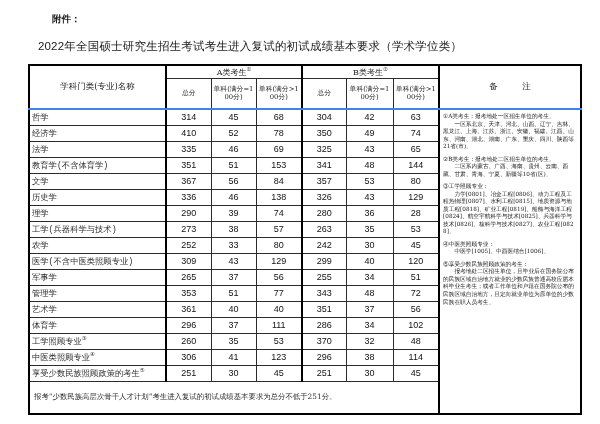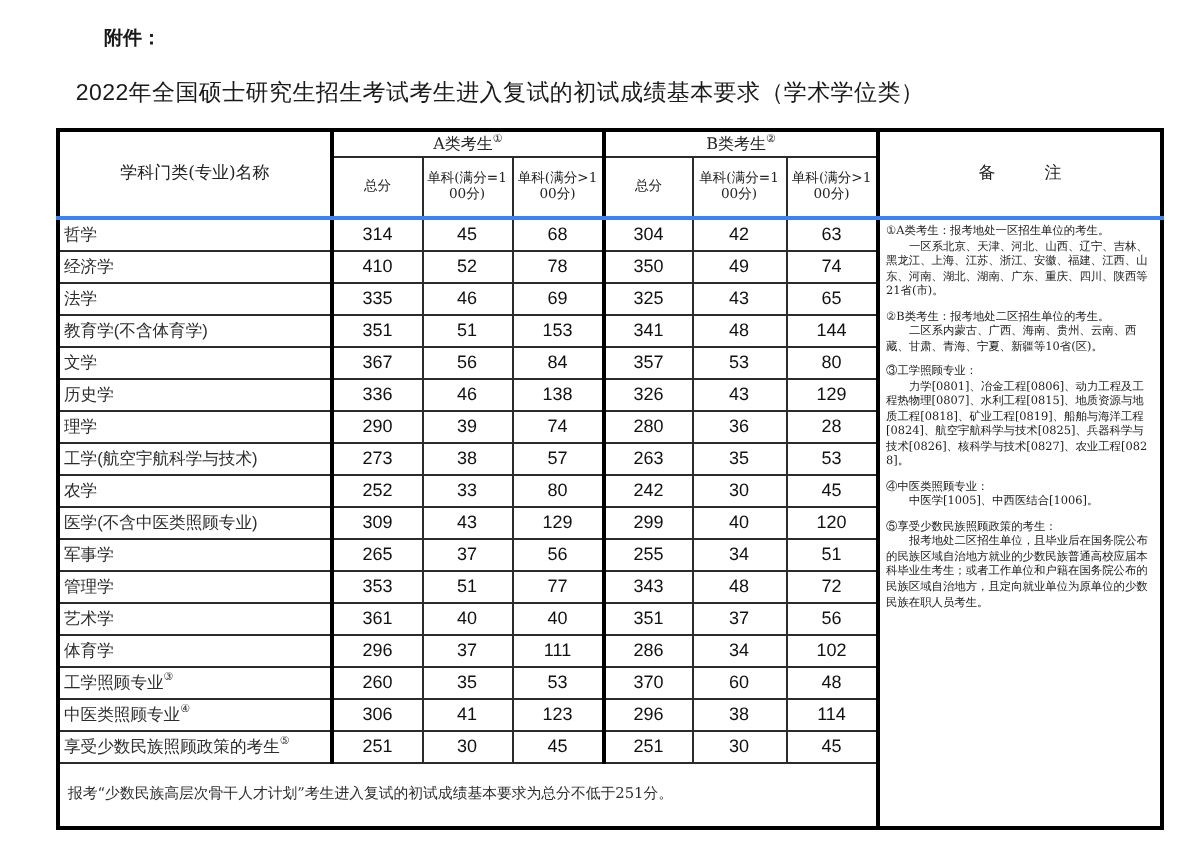--- a/index.html
+++ b/index.html
@@ -32,21 +32,21 @@
   .hdr-sub{
     font-family:"DejaVu Serif",serif;font-size:6.8px;line-height:1.2;color:#222;
     word-break:break-all;padding:0 1px;
   }
   .remarks-hdr{
     font-family:Liberation Sans, sans-serif;font-size:8.5px;color:#222;letter-spacing:8px;text-indent:8px;
   }
   .hdr-bottom{border-bottom:2px solid #3b82f6;}
   .thick-left{border-left:2px solid #000;}
   .label-cell{
-    font-family:Liberation Sans, sans-serif;font-size:8.3px;color:#2d2d2d;
+    font-family:Liberation Mono, monospace;font-size:8.3px;color:#2d2d2d;
     padding-left:2px;vertical-align:middle;white-space:nowrap;
   }
   .num{
     font-family:"Liberation Sans",sans-serif;font-size:9px;color:#111;
     text-align:center;vertical-align:middle;
   }
   .remarks-cell{
     vertical-align:top;text-align:left;
     font-family:"DejaVu Serif",serif;font-size:5.7px;line-height:1.32;color:#1a1a1a;
     padding:3px 3px 0 3px;word-break:break-all;
@@ -175,21 +175,21 @@
         <tr>
           <td class="label-cell">理学</td>
           <td class="num thick-left">290</td>
           <td class="num">39</td>
           <td class="num">74</td>
           <td class="num thick-left">280</td>
           <td class="num">36</td>
           <td class="num">28</td>
         </tr>
         <tr>
-          <td class="label-cell">工学(航空宇航科学与技术)</td>
+          <td class="label-cell">工学(兵器科学与技术)</td>
           <td class="num thick-left">273</td>
           <td class="num">38</td>
           <td class="num">57</td>
           <td class="num thick-left">263</td>
           <td class="num">35</td>
           <td class="num">53</td>
         </tr>
         <tr>
           <td class="label-cell">农学</td>
           <td class="num thick-left">252</td>
@@ -243,21 +243,21 @@
           <td class="num thick-left">286</td>
           <td class="num">34</td>
           <td class="num">102</td>
         </tr>
         <tr>
           <td class="label-cell">工学照顾专业<sup class="rsup">③</sup></td>
           <td class="num thick-left">260</td>
           <td class="num">35</td>
           <td class="num">53</td>
           <td class="num thick-left">370</td>
-          <td class="num">60</td>
+          <td class="num">32</td>
           <td class="num">48</td>
         </tr>
         <tr>
           <td class="label-cell">中医类照顾专业<sup class="rsup">④</sup></td>
           <td class="num thick-left">306</td>
           <td class="num">41</td>
           <td class="num">123</td>
           <td class="num thick-left">296</td>
           <td class="num">38</td>
           <td class="num">114</td>

